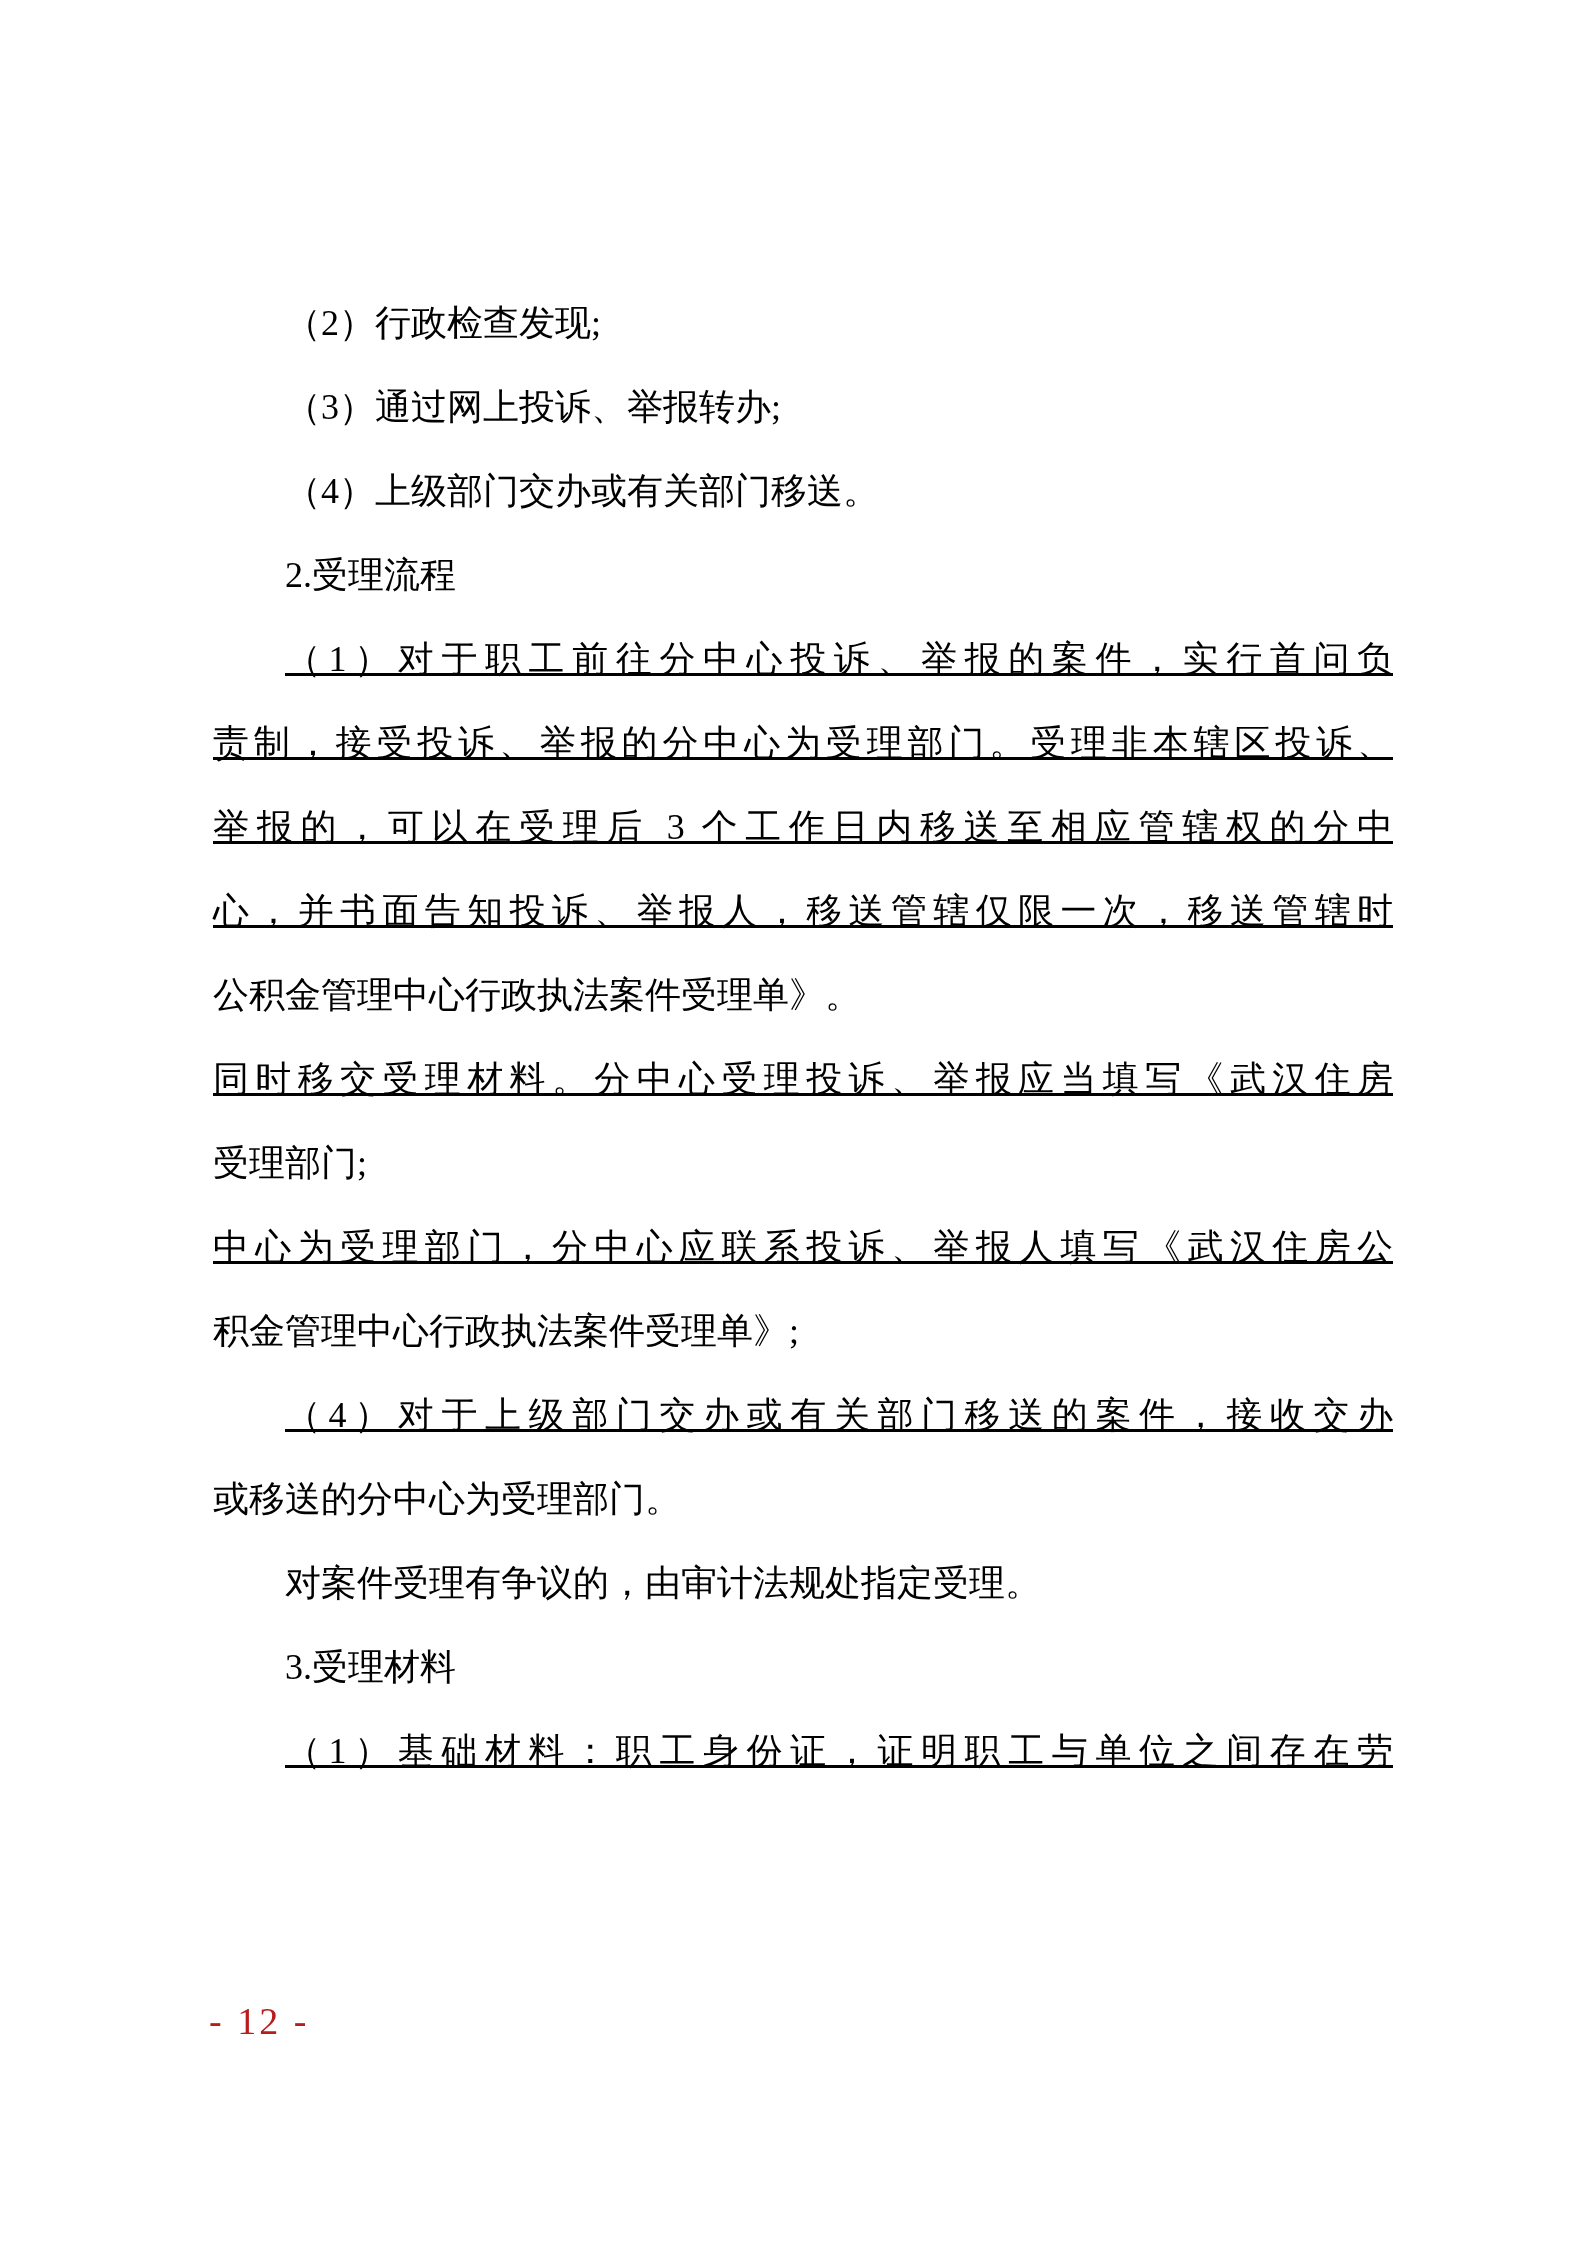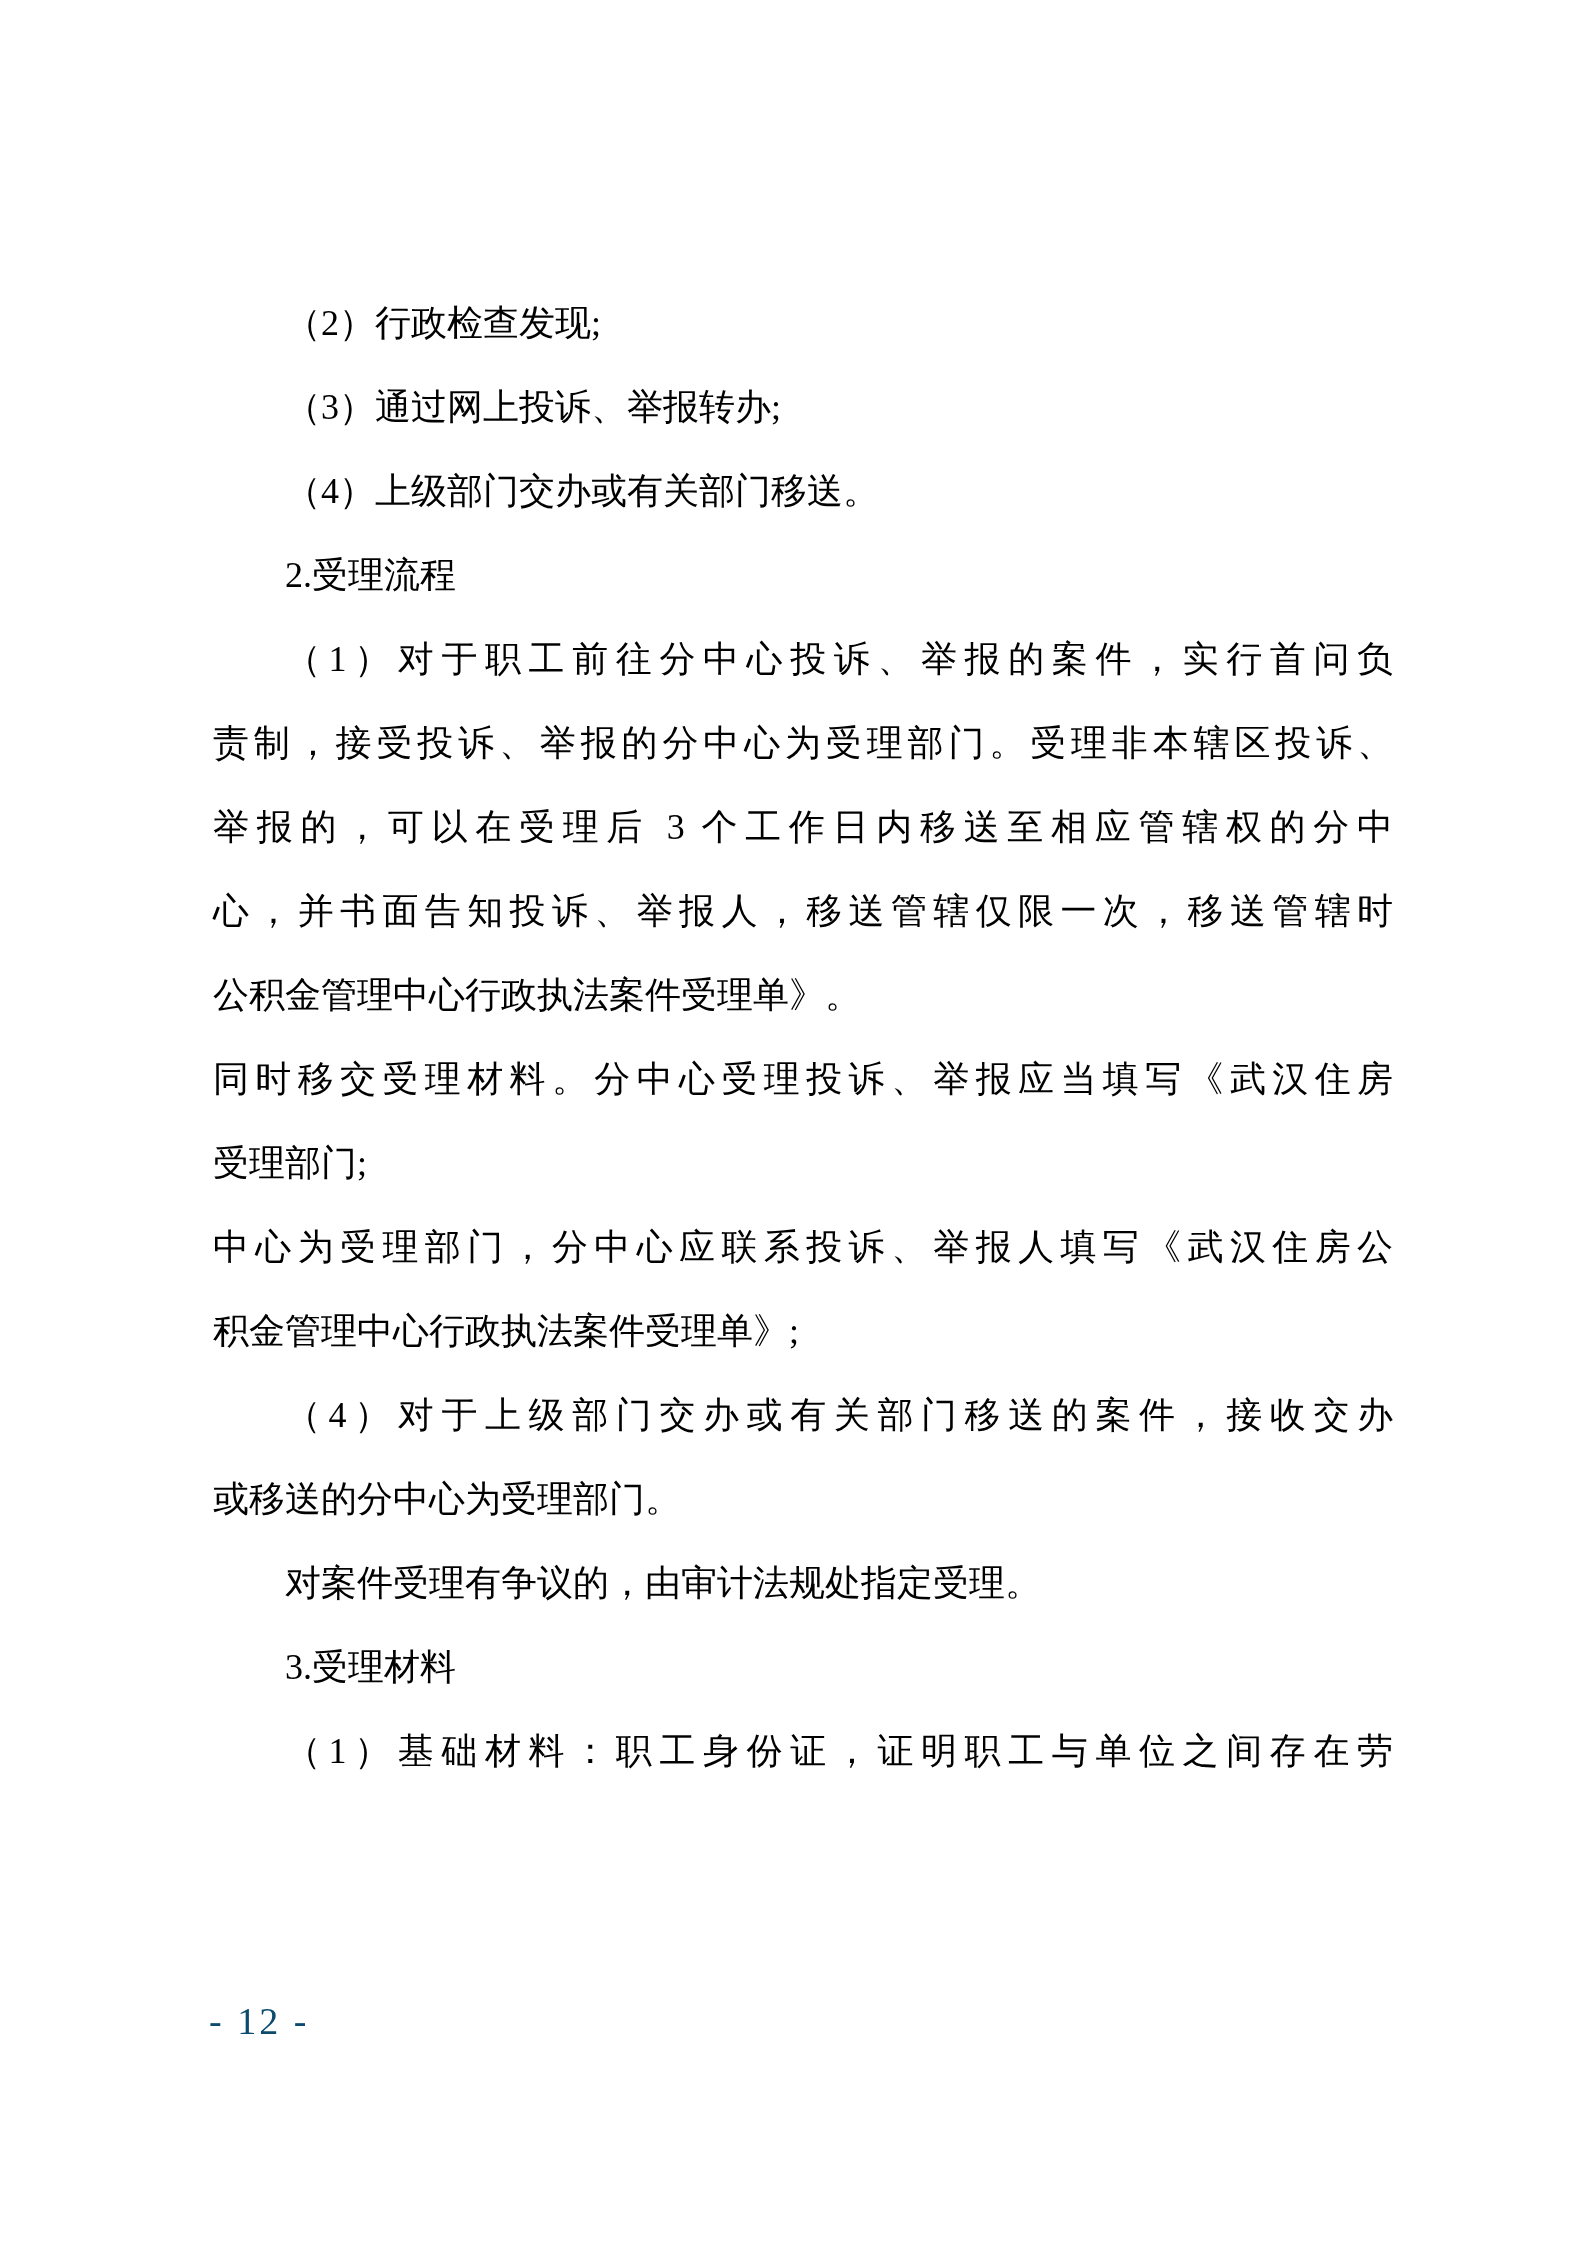--- a/index.html
+++ b/index.html
@@ -24,35 +24,36 @@
     width: 1180px;
     font-size: 36px;
     line-height: 84px;
   }
   .line {
     text-align: justify;
     white-space: normal;
   }
   .line.stretch {
     text-align-last: justify;
+    text-decoration: underline;
   }
   .line.indent {
     text-indent: 2em;
   }
   .line.bold {
     font-weight: normal;
   }
   .page-number {
     position: absolute;
     left: 209px;
     top: 2001px;
     font-size: 38px;
     line-height: 40px;
     letter-spacing: 3px;
-    color: #0c4a6e;
+    color: #b91c1c;
   }
 </style>
 </head>
 <body>
 
 <div class="page">
   <div class="doc-body">
       <div class="line indent">（2）行政检查发现;</div>
       <div class="line indent">（3）通过网上投诉、举报转办;</div>
       <div class="line indent">（4）上级部门交办或有关部门移送。</div>

